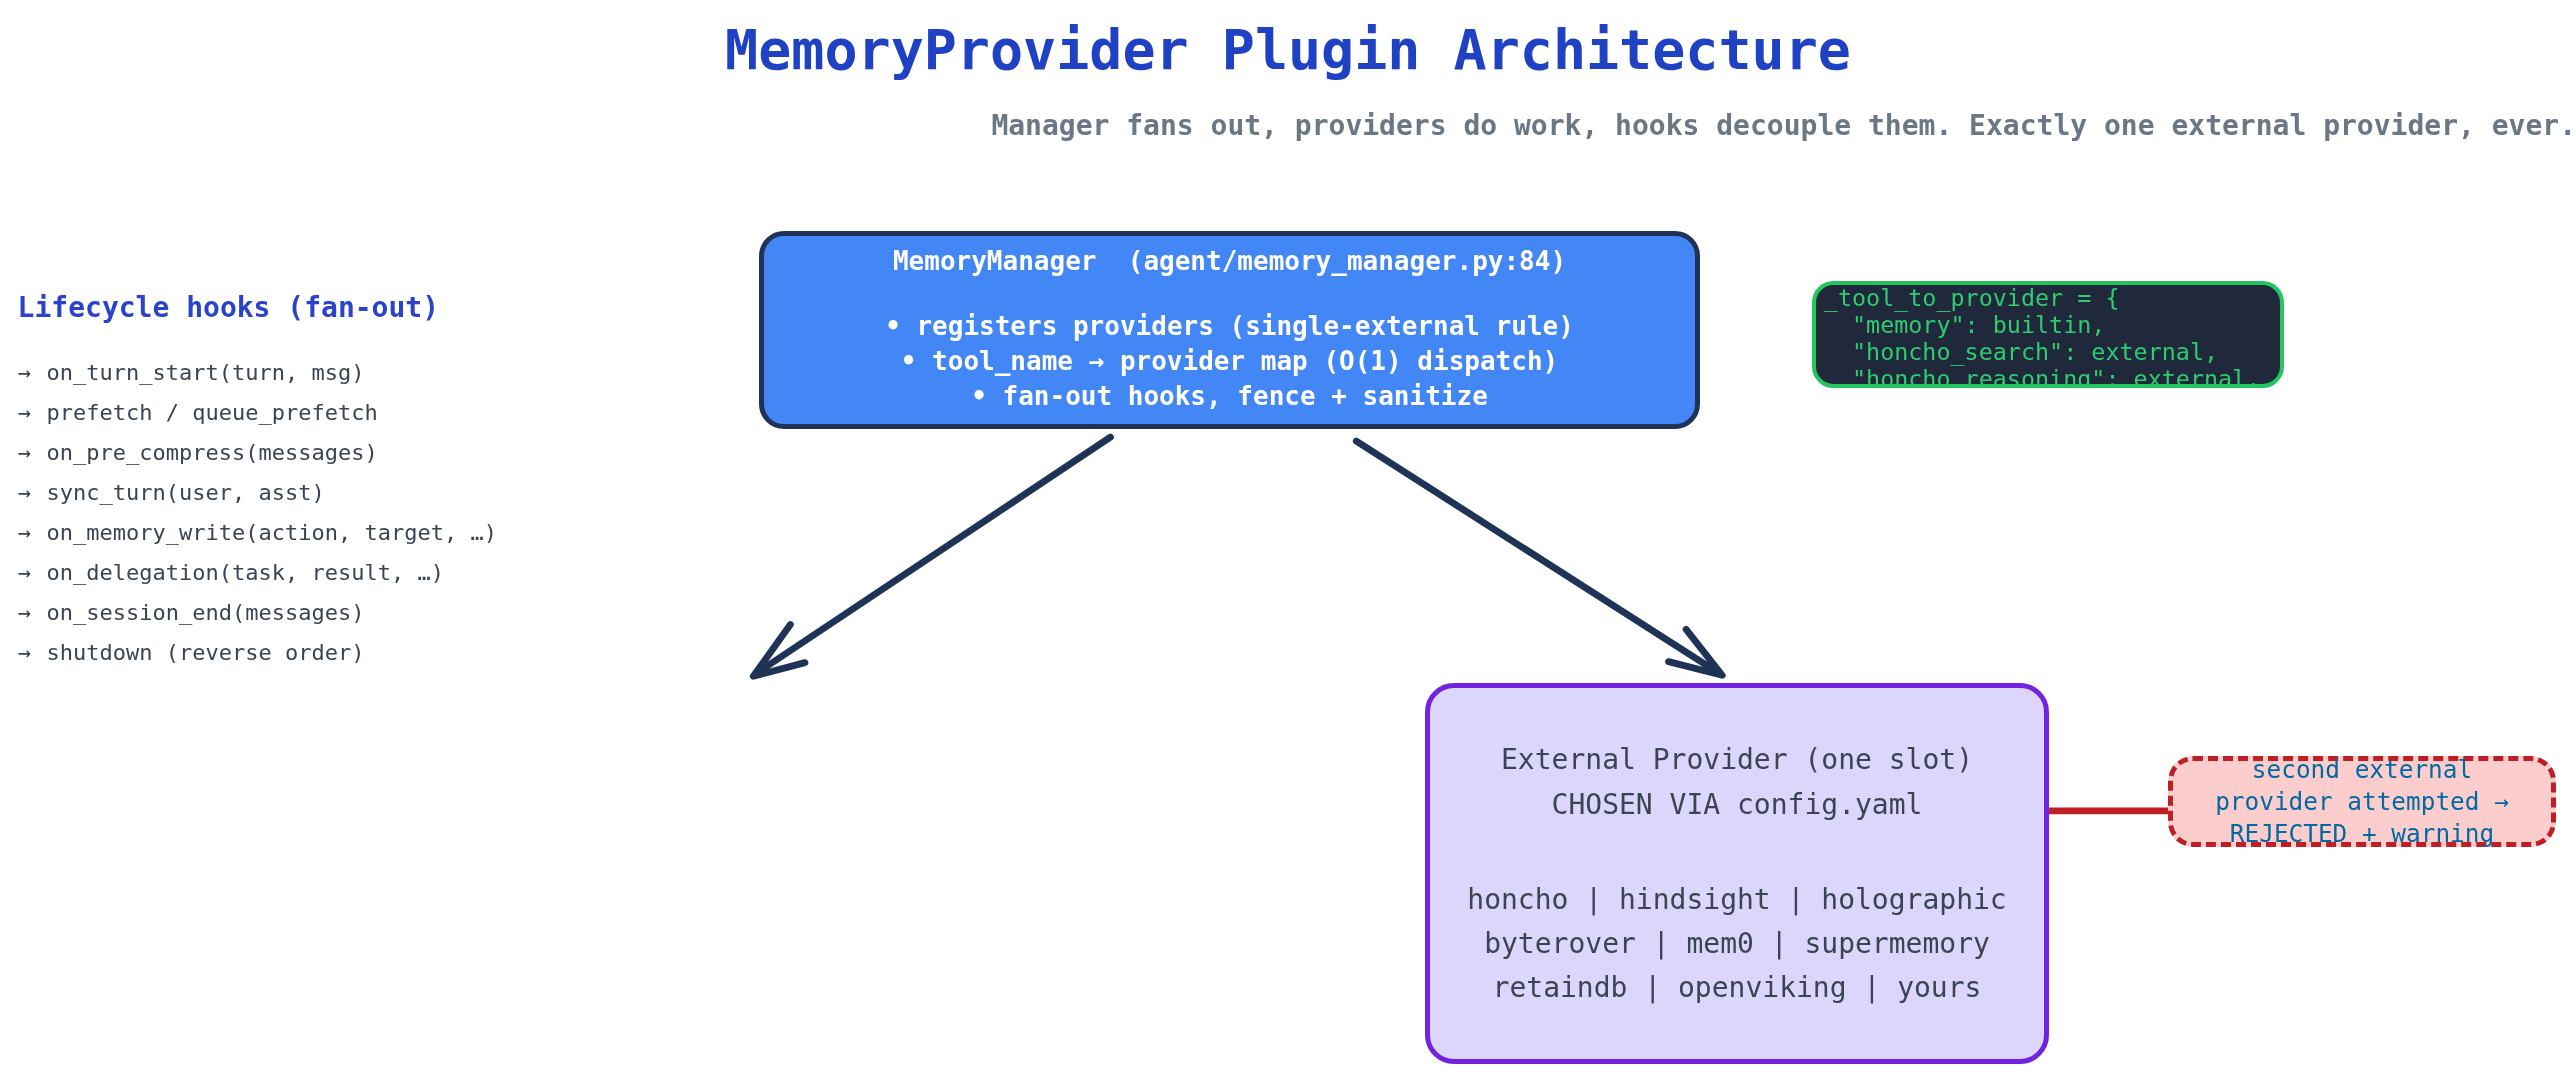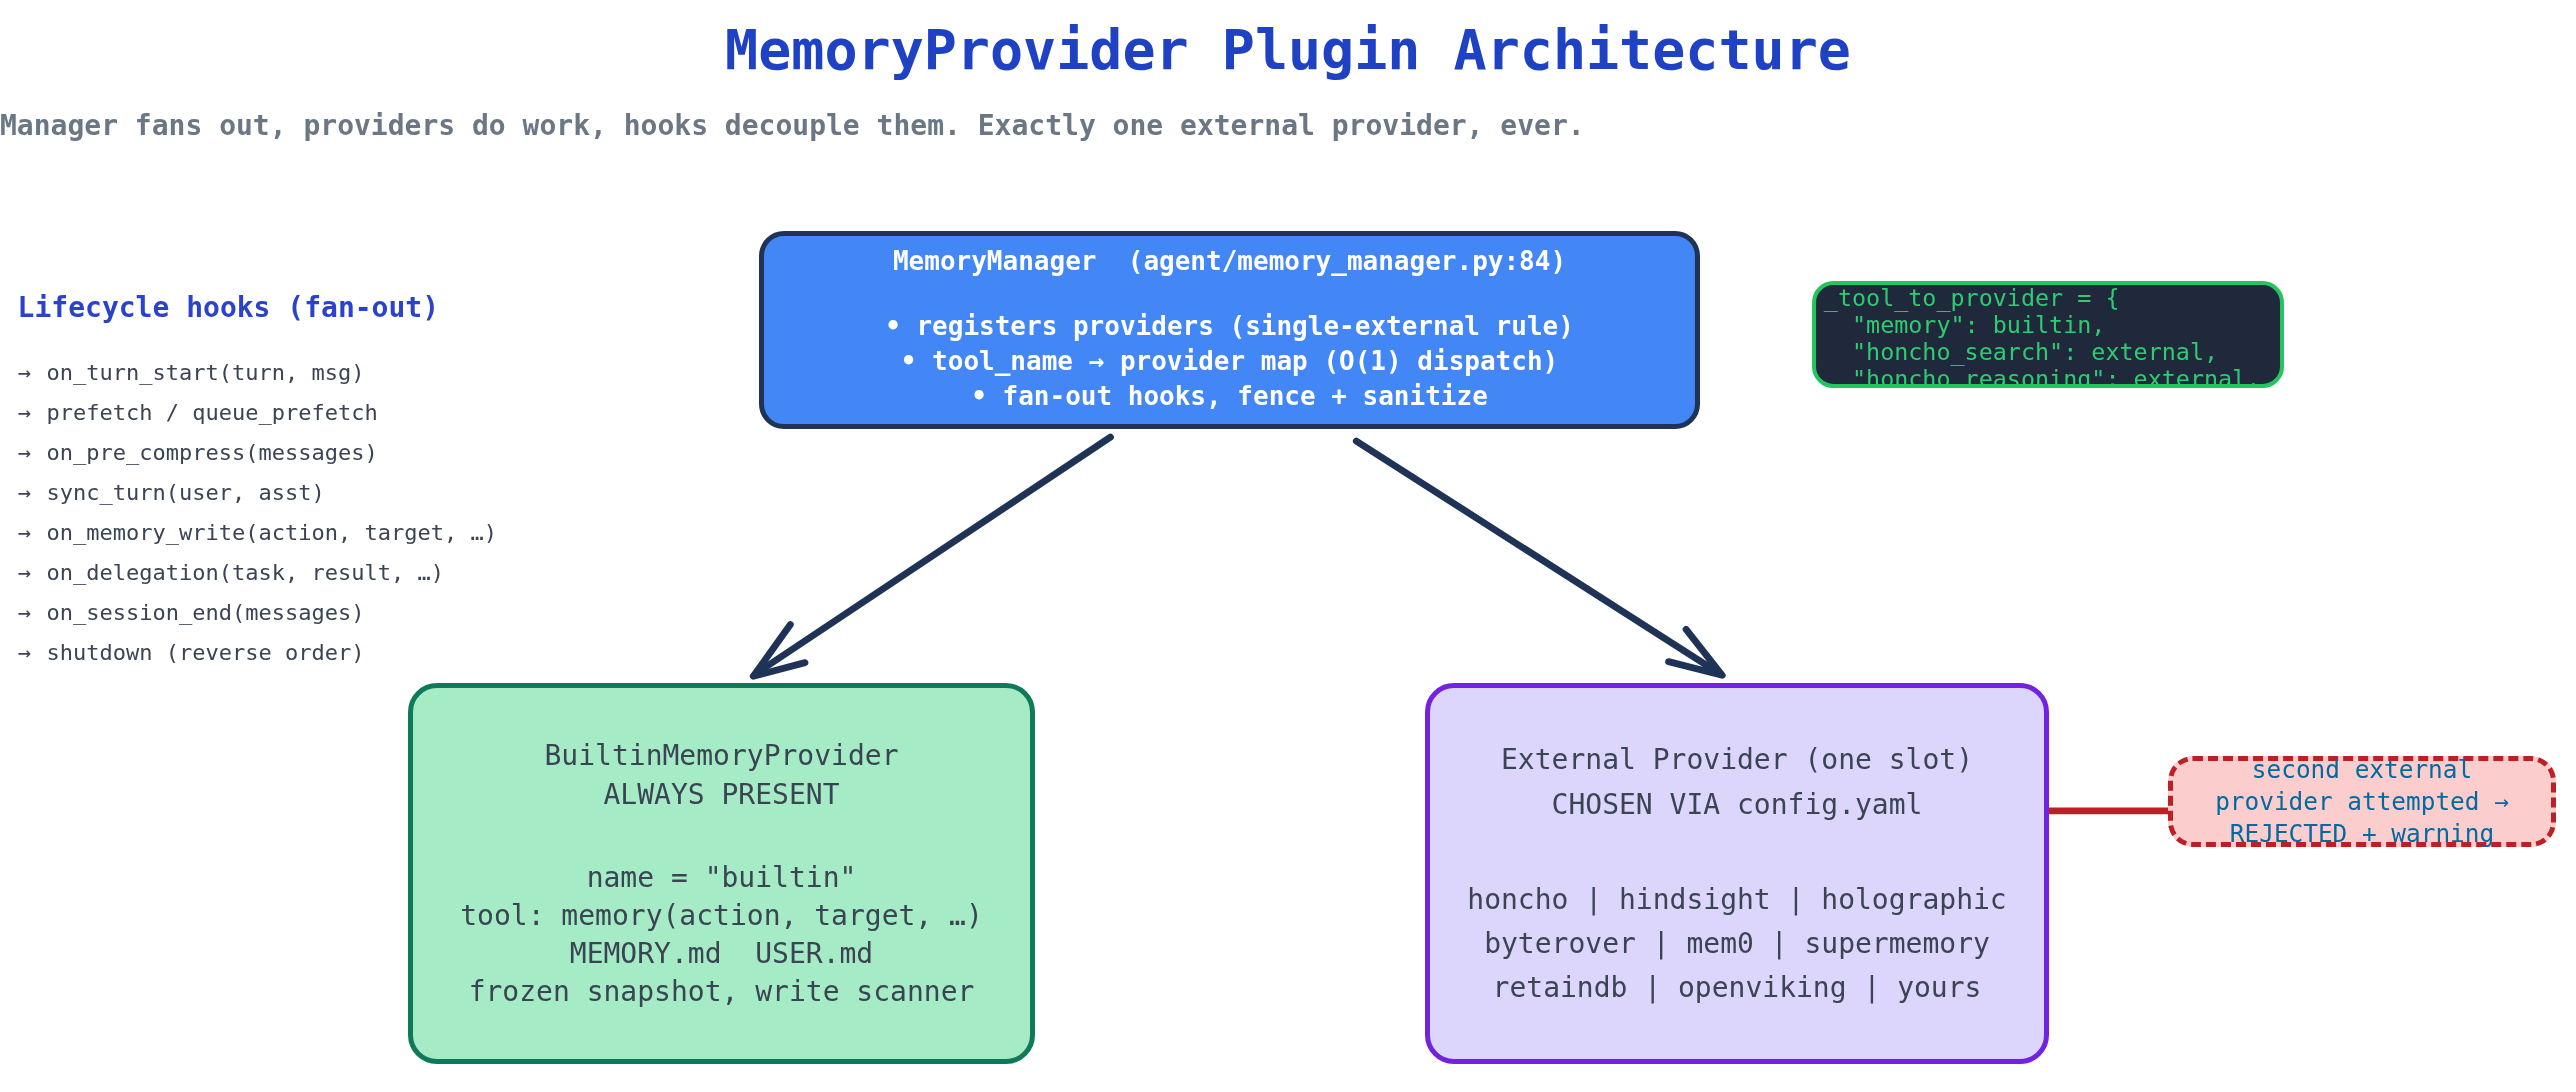--- a/index.html
+++ b/index.html
@@ -34,21 +34,21 @@
     font-weight: bold;
     color: #1f41c4;
     letter-spacing: 0px;
     white-space: nowrap;
   }
   .subtitle {
     position: absolute;
     left: 0;
     top: 109px;
     width: 2576px;
-    text-align: left;
+    text-align: right;
     font-size: 28px;
     font-weight: bold;
     color: #6b7785;
     white-space: nowrap;
   }
 
   
   .hooks-title {
     position: absolute;
     left: 17.6px;
@@ -238,29 +238,20 @@
   </div>
 
   <div id="code-node">
     <div class="code-line">_tool_to_provider = {</div>
     <div class="code-line">  "memory": builtin,</div>
     <div class="code-line">  "honcho_search": external,</div>
     <div class="code-line">  "honcho_reasoning": external, …</div>
 
   </div>
 
-  <div class="node" id="builtin-node">
-    <div class="provider-head">BuiltinMemoryProvider</div>
-    <div class="provider-head">ALWAYS PRESENT</div>
-    <div class="provider-gap"></div>
-    <div class="provider-line">name = "builtin"</div>
-    <div class="provider-line">tool: memory(action, target, …)</div>
-    <div class="provider-line">MEMORY.md  USER.md</div>
-    <div class="provider-line">frozen snapshot, write scanner</div>
-  </div>
 
   <div class="node" id="external-node">
     <div class="provider-head">External Provider (one slot)</div>
     <div class="provider-head">CHOSEN VIA config.yaml</div>
     <div class="provider-gap"></div>
     <div class="provider-line">honcho | hindsight | holographic</div>
     <div class="provider-line">byterover | mem0 | supermemory</div>
     <div class="provider-line">retaindb | openviking | yours</div>
   </div>
 

